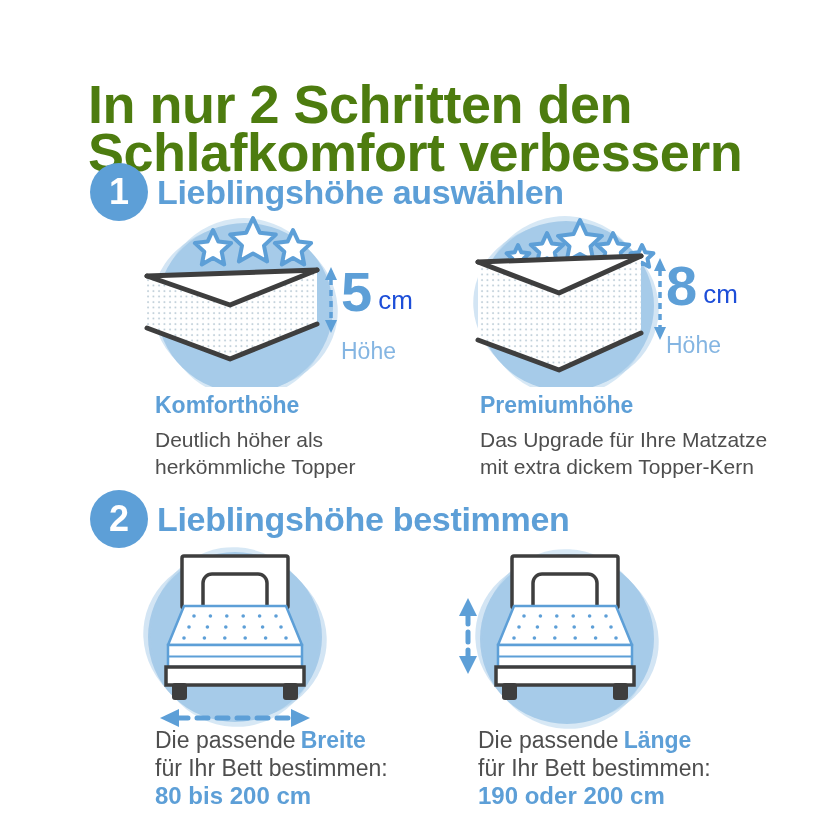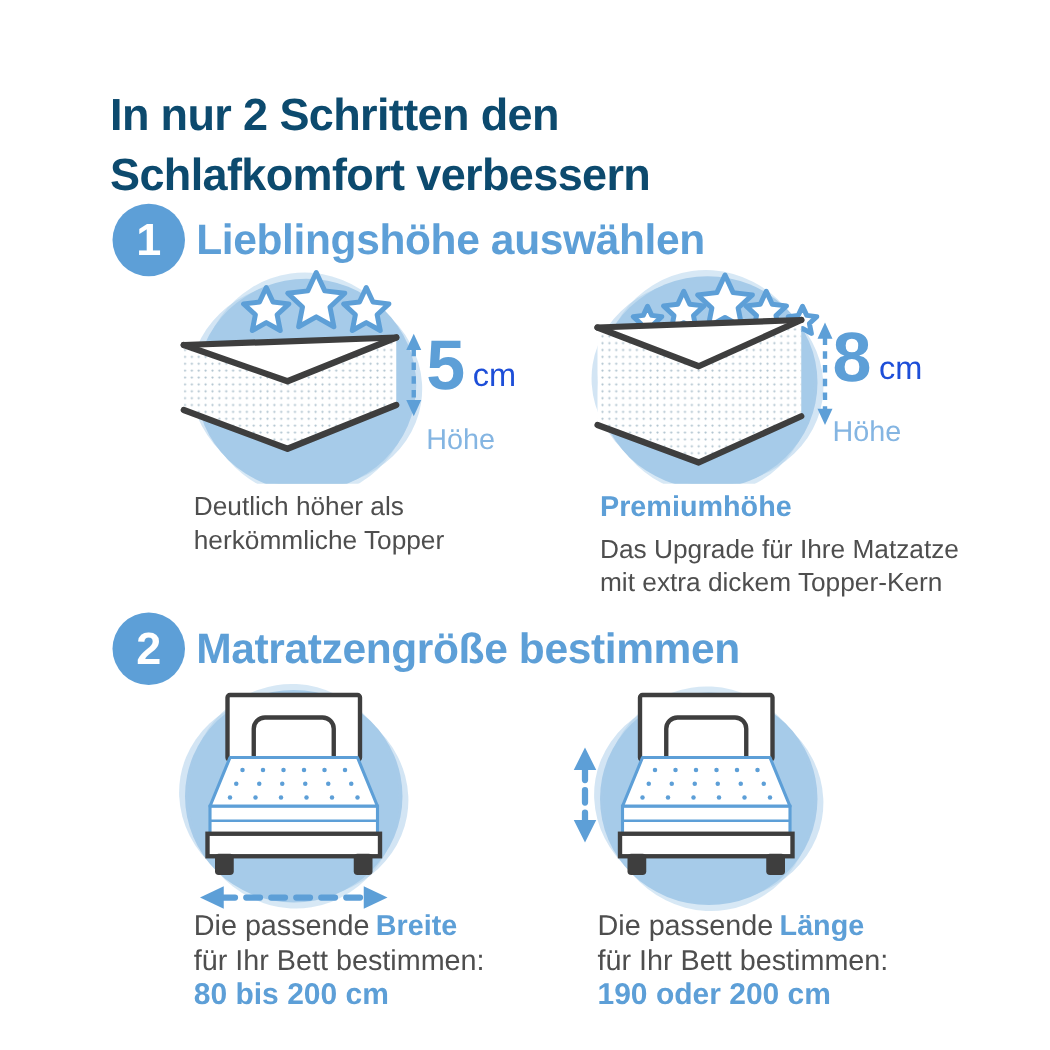--- a/index.html
+++ b/index.html
@@ -3,21 +3,21 @@
 <meta charset="utf-8">
 <style>
   html,body{margin:0;padding:0;background:#ffffff;}
   .canvas{
     position:relative;width:840px;height:840px;background:#ffffff;overflow:hidden;
     font-family:"Liberation Sans",sans-serif;
   }
   
   .title{
     position:absolute;left:88px;top:44px;width:700px;
-    font-size:36px;font-weight:bold;color:#0c4a6e;line-height:48px;letter-spacing:-0.5px;
+    font-size:54px;font-weight:bold;color:#4d7c0f;line-height:48px;letter-spacing:-0.5px;
   }
   .title span{display:block;}
   
   .step-badge{
     position:absolute;width:58px;height:58px;border-radius:50%;background:#5D9FD7;
     color:#ffffff;font-size:36px;font-weight:bold;display:flex;align-items:center;justify-content:center;
   }
   .badge-1{left:90px;top:163px;}
   .badge-2{left:90px;top:490px;}
   .step-heading{
@@ -147,37 +147,38 @@
     <div class="height-text ht-b">
       <div class="hv-row">
         <span class="h-value">8</span>
         <span class="h-unit">cm</span>
       </div>
       <div class="h-label">Höhe</div>
     </div>
   </div>
 
   <div class="caption cap-a">
+    <h3>Komforthöhe</h3>
     <p>
       <span>Deutlich höher als</span>
       <span>herkömmliche Topper</span>
     </p>
   </div>
   <div class="caption cap-b">
     <h3>Premiumhöhe</h3>
     <p>
       <span>Das Upgrade für Ihre Matzatze</span>
       <span>mit extra dickem Topper-Kern</span>
     </p>
   </div>
 
   <div class="step-badge badge-2">
     <span>2</span>
   </div>
-  <div class="step-heading heading-2">Matratzengröße bestimmen</div>
+  <div class="step-heading heading-2">Lieblingshöhe bestimmen</div>
 
   <div class="illus bed-a">
     <svg width="340" height="205" viewBox="0 0 340 205">
       <g>
         <ellipse cx="120" cy="91" rx="87" ry="85" fill="#A7CBE9"></ellipse>
         <ellipse cx="120" cy="91" rx="92" ry="82" fill="#A7CBE9" opacity="0.5" transform="rotate(10 120 91)"></ellipse>
         <ellipse cx="120" cy="91" rx="84" ry="90" fill="#A7CBE9" opacity="0.45" transform="rotate(-9 120 91)"></ellipse>
       </g>
       <g>
         <rect x="67" y="10" width="106" height="52" rx="2" fill="#ffffff" stroke="#3E3E3E" stroke-width="3.5"></rect>

